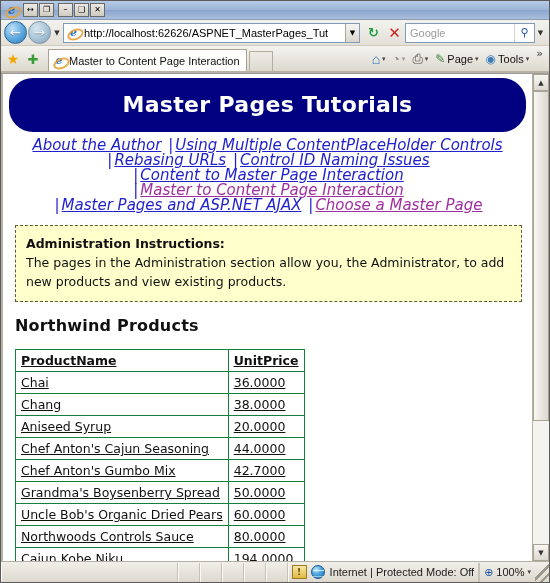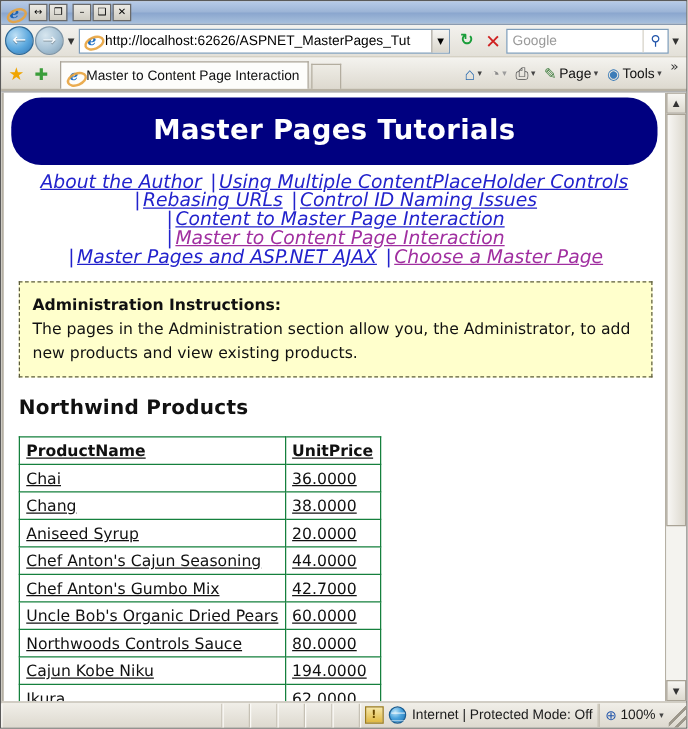--- a/index.html
+++ b/index.html
@@ -518,20 +518,24 @@
               </tr>
               <tr>
                 <td>Chef Anton's Cajun Seasoning</td>
                 <td class="price">44.0000</td>
               </tr>
               <tr>
                 <td>Chef Anton's Gumbo Mix</td>
                 <td class="price">42.7000</td>
               </tr>
               <tr>
+                <td>Grandma's Boysenberry Spread</td>
+                <td class="price">50.0000</td>
+              </tr>
+              <tr>
                 <td>Uncle Bob's Organic Dried Pears</td>
                 <td class="price">60.0000</td>
               </tr>
               <tr>
                 <td>Northwoods Controls Sauce</td>
                 <td class="price">80.0000</td>
               </tr>
               <tr>
                 <td>Cajun Kobe Niku</td>
                 <td class="price">194.0000</td>

